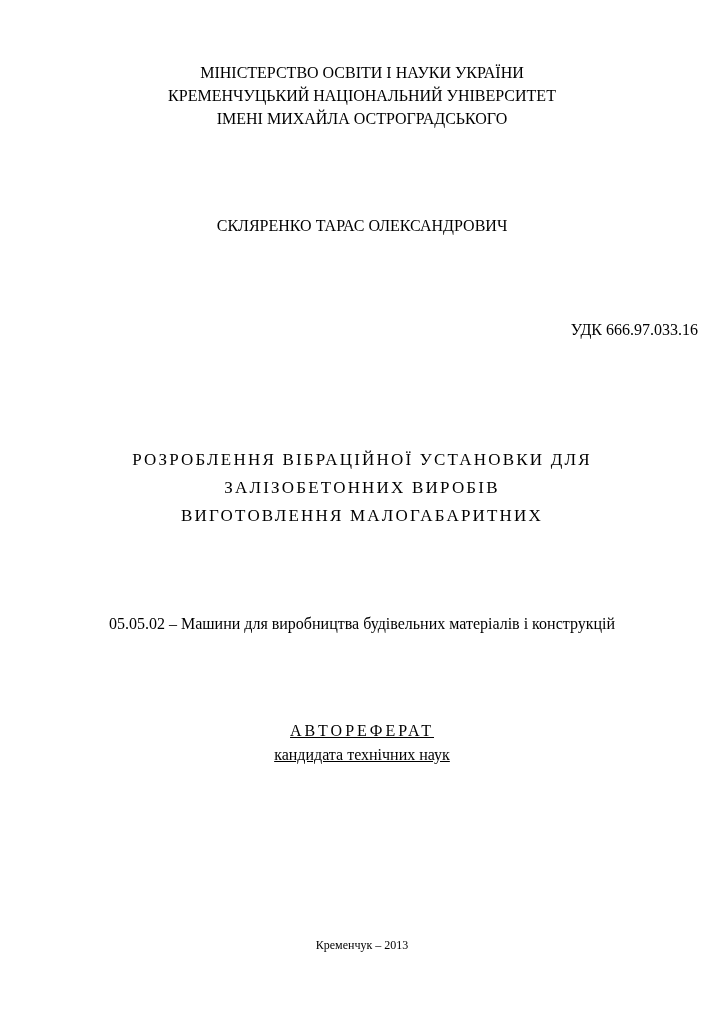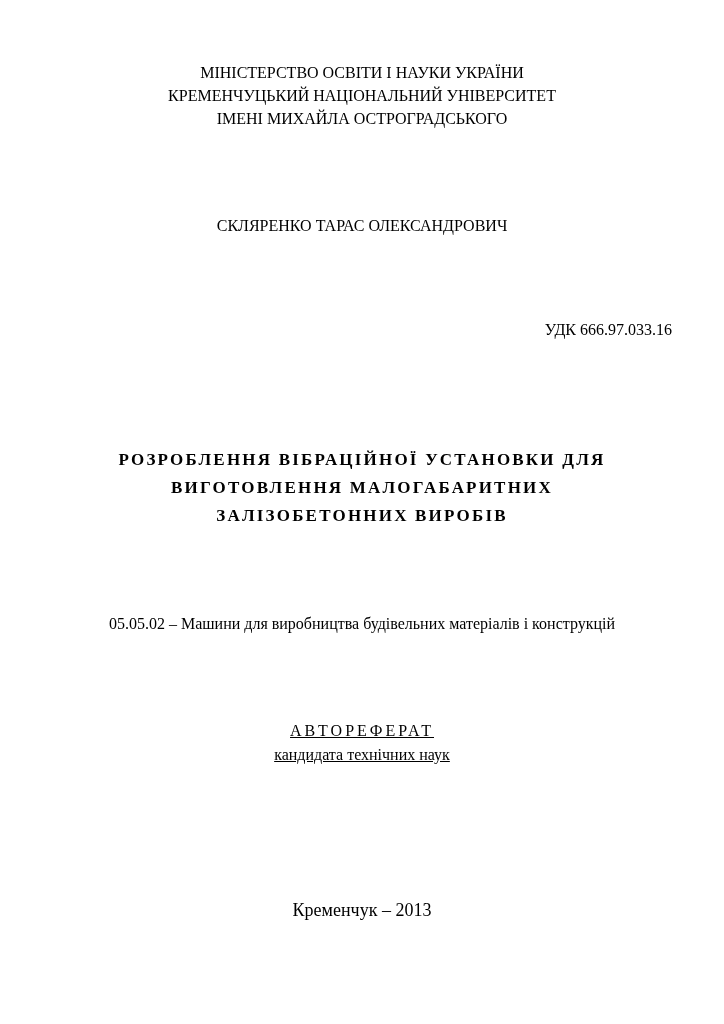--- a/index.html
+++ b/index.html
@@ -31,69 +31,69 @@
   .author {
     top: 214px;
     font-size: 16px;
     line-height: 23px;
   }
   .udc {
     top: 318px;
     font-size: 16px;
     line-height: 23px;
     text-align: right;
-    padding-right: 52px;
+    padding-right: 26px;
   }
   .title {
     top: 446px;
     font-size: 17px;
-    font-weight: bold;
+    font-weight: normal;
     letter-spacing: 2.2px;
     line-height: 28px;
   }
   .specialty {
     top: 589px;
     font-size: 16px;
     line-height: 23px;
     margin-top: 23px;
   }
   .abstract {
     top: 719px;
     font-size: 16px;
     line-height: 24px;
     text-decoration: underline;
   }
   .abstract-heading {
     letter-spacing: 3px;
   }
   .city-year {
-    top: 899px;
-    font-size: 18px;
+    top: 934px;
+    font-size: 12px;
     line-height: 23px;
   }
 </style>
 </head>
 <body>
 
 <div class="page">
 
   <div class="block author">СКЛЯРЕНКО ТАРАС ОЛЕКСАНДРОВИЧ</div>
 
   <div class="block header">
     <div>МІНІСТЕРСТВО ОСВІТИ І НАУКИ УКРАЇНИ</div>
     <div>КРЕМЕНЧУЦЬКИЙ НАЦІОНАЛЬНИЙ УНІВЕРСИТЕТ</div>
     <div>ІМЕНІ МИХАЙЛА ОСТРОГРАДСЬКОГО</div>
   </div>
 
   <div class="block udc">УДК 666.97.033.16</div>
 
   <div class="block title">
     <div>РОЗРОБЛЕННЯ ВІБРАЦІЙНОЇ УСТАНОВКИ ДЛЯ</div>
+    <div>ЗАЛІЗОБЕТОННИХ ВИРОБІВ</div>
     <div>ВИГОТОВЛЕННЯ МАЛОГАБАРИТНИХ</div>
-    <div>ЗАЛІЗОБЕТОННИХ ВИРОБІВ</div>
   </div>
 
   <div class="block specialty">05.05.02 – Машини для виробництва будівельних матеріалів і конструкцій</div>
 
   <div class="block abstract">
     <div class="abstract-heading">АВТОРЕФЕРАТ</div>
     <div>кандидата технічних наук</div>
   </div>
 
   <div class="block city-year">Кременчук – 2013</div>

